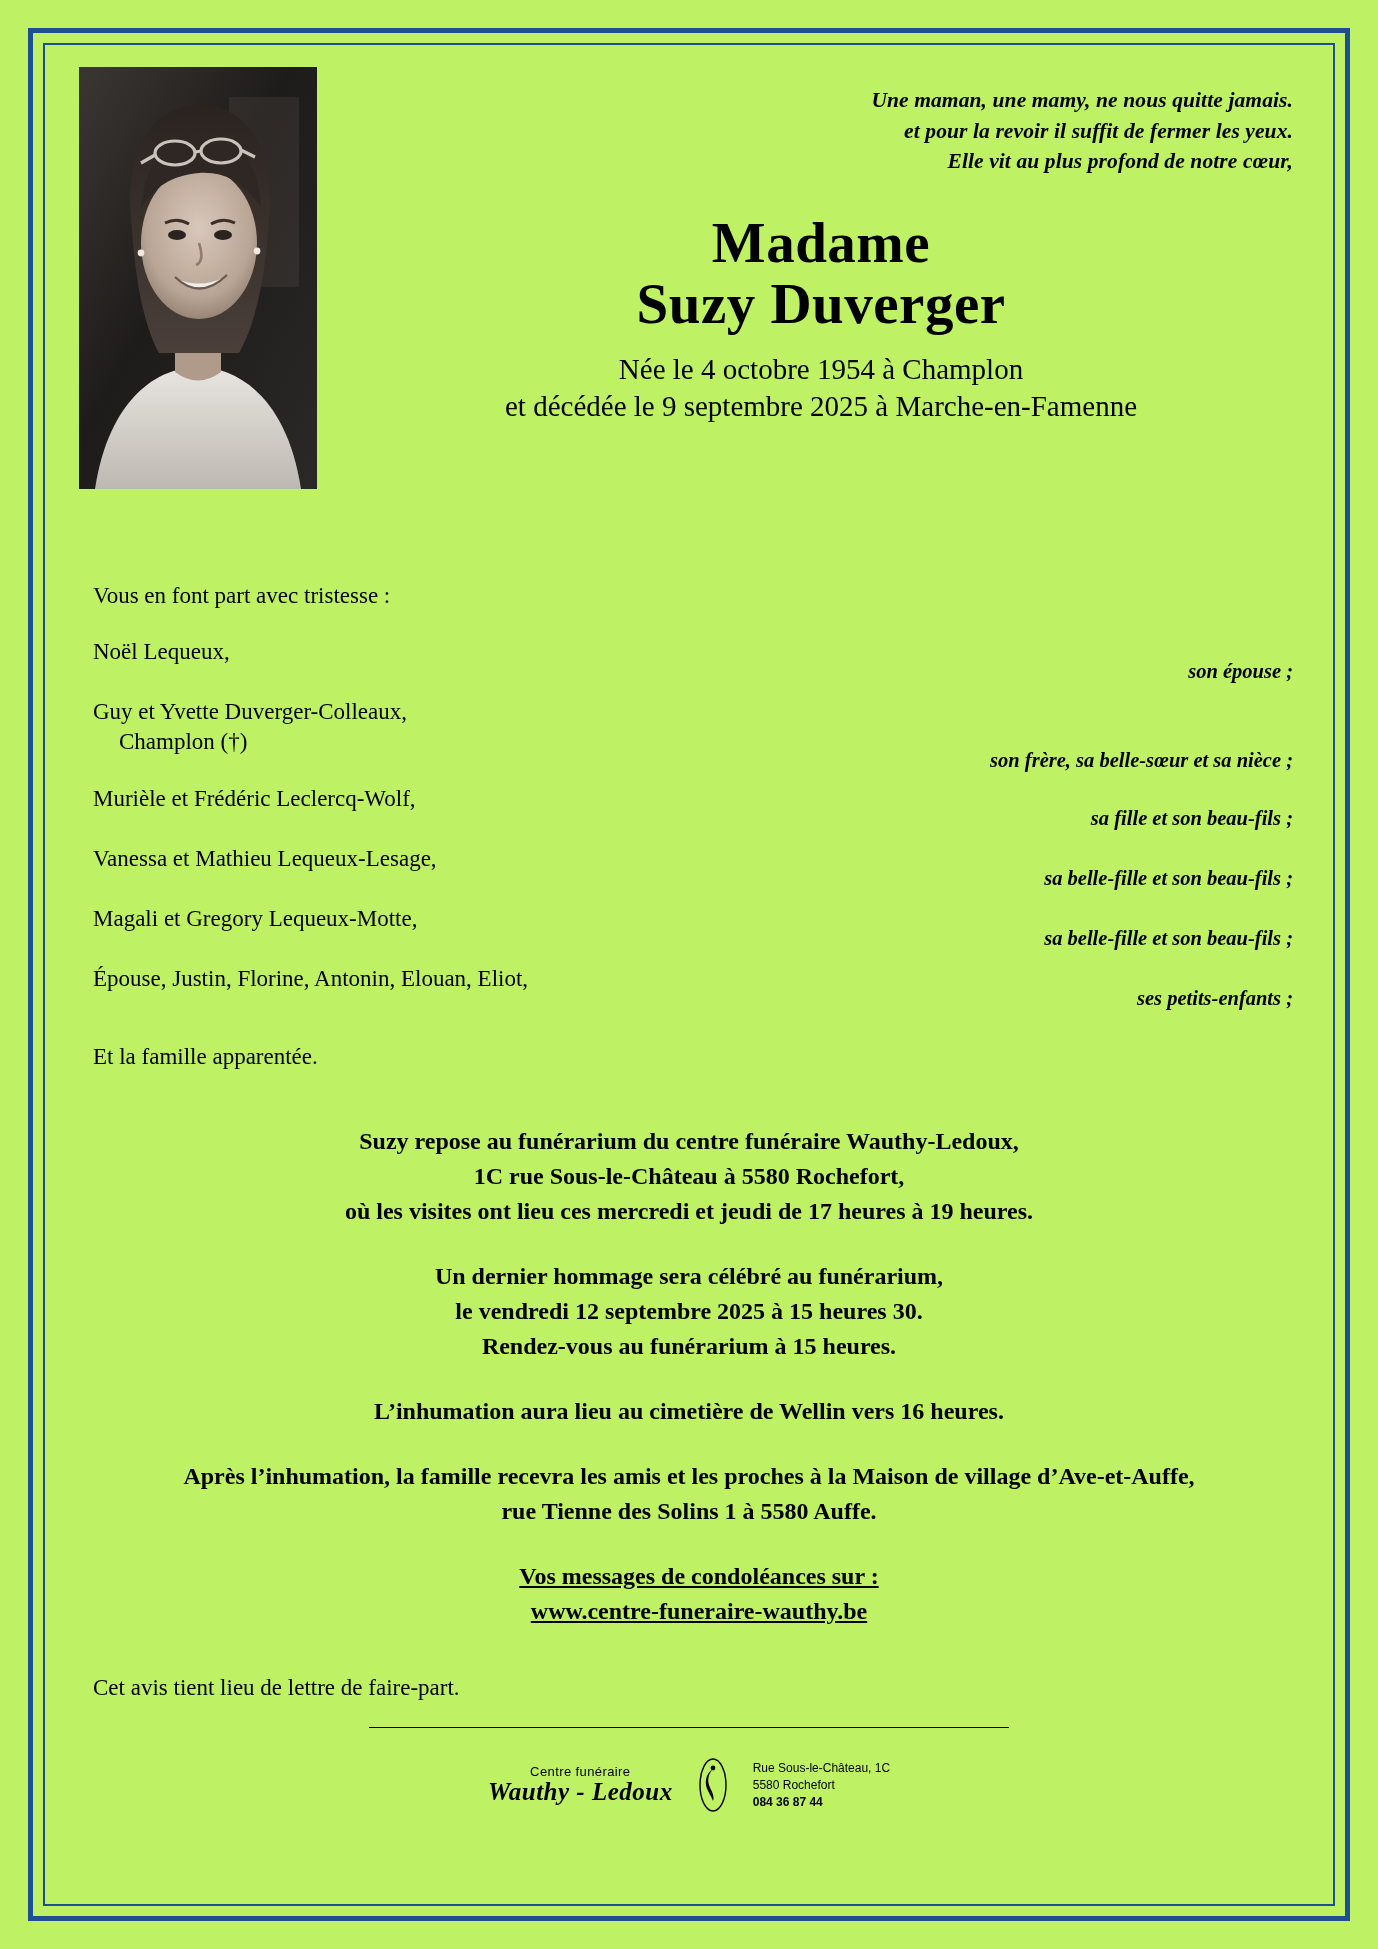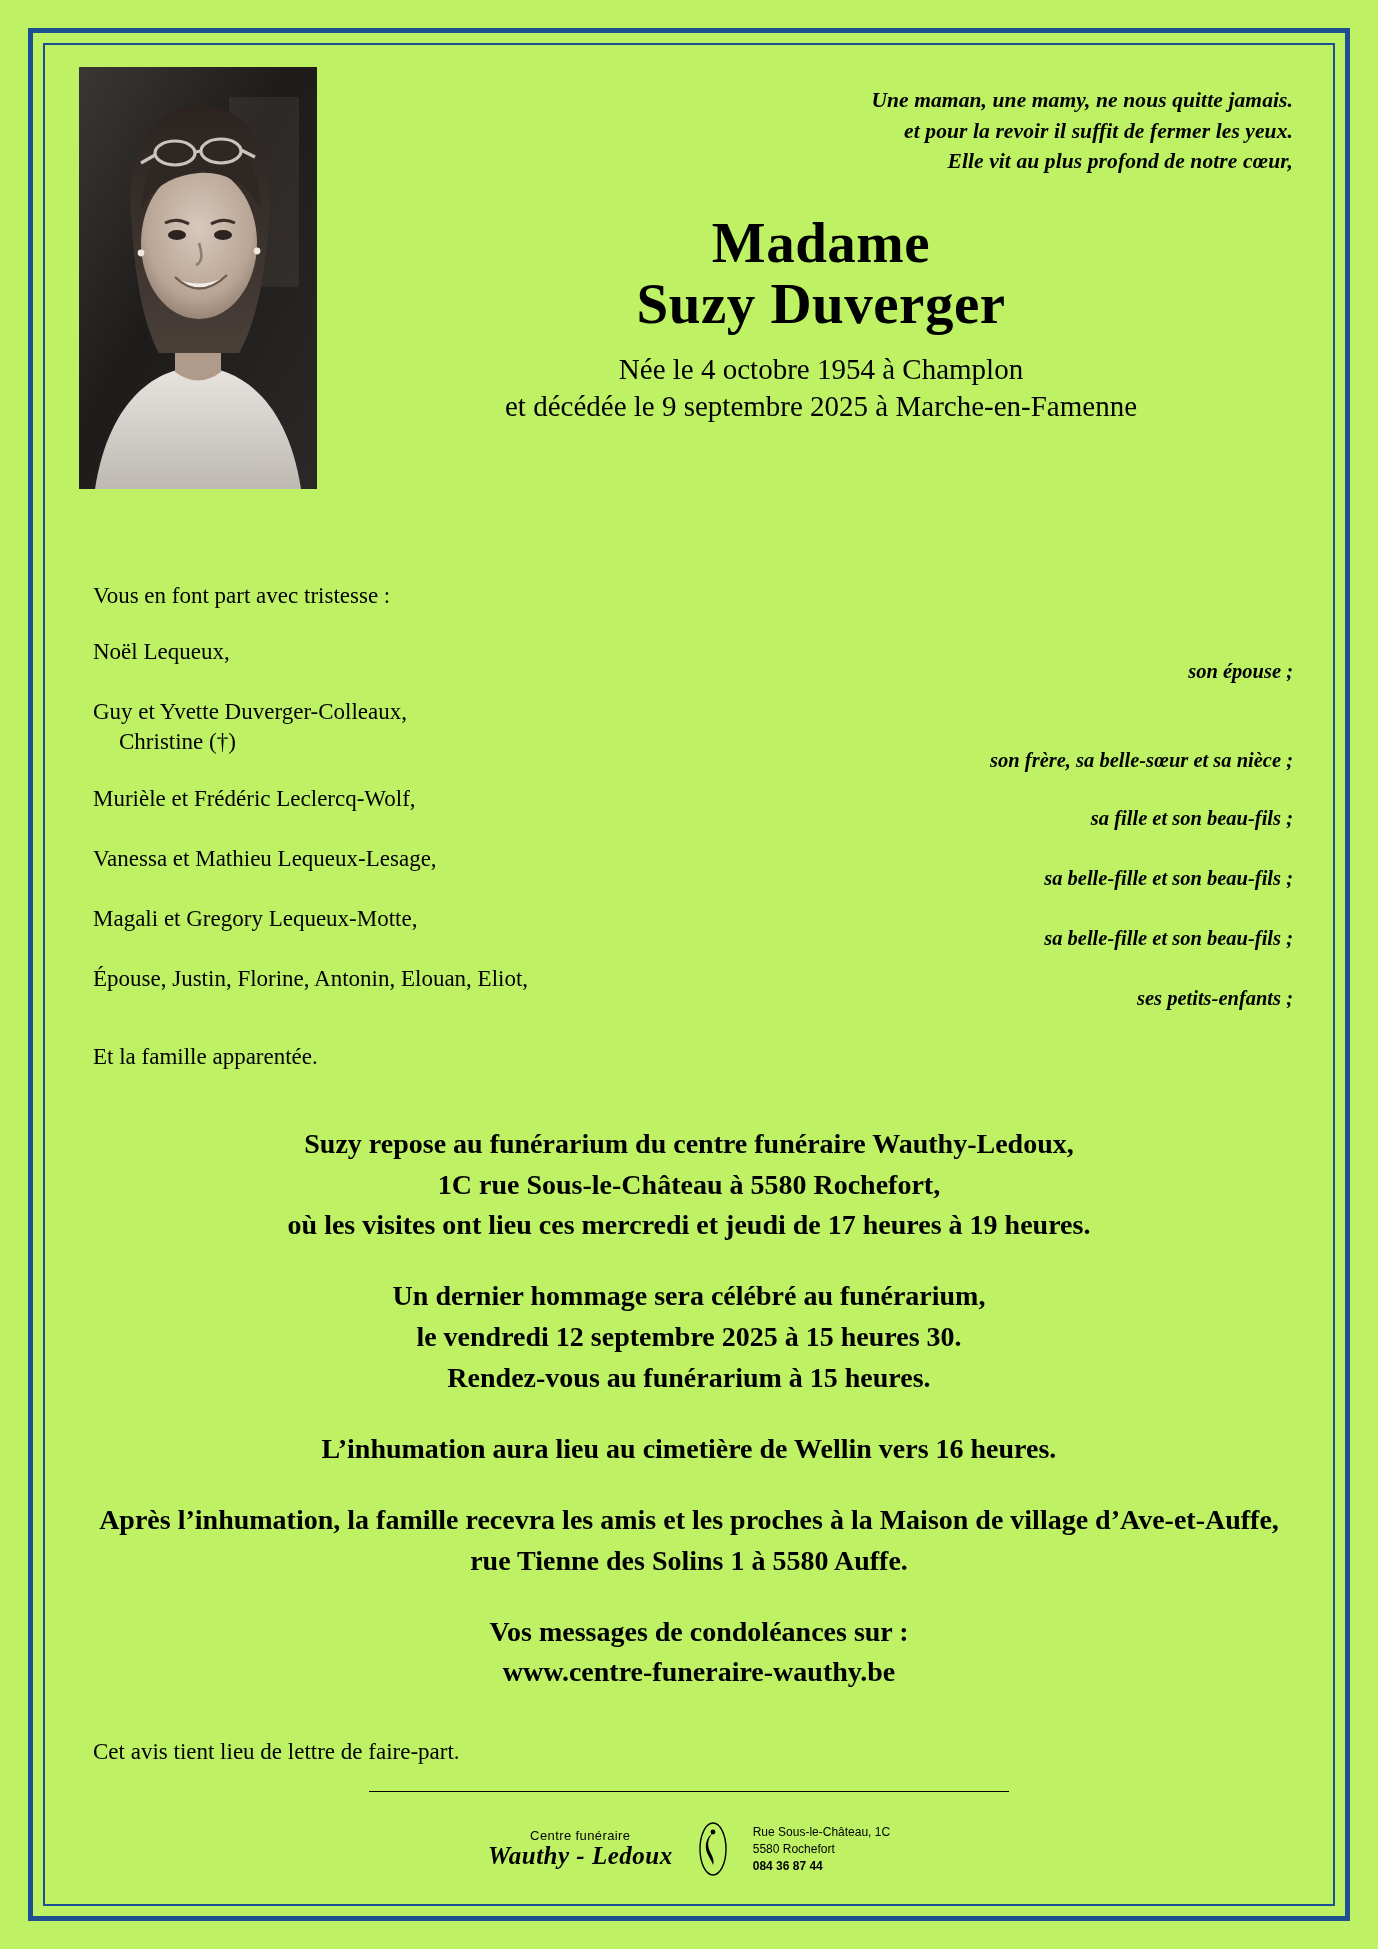--- a/index.html
+++ b/index.html
@@ -132,27 +132,28 @@
   .family-closing {
     font-size: 23px;
     margin-top: 46px;
   }
 
   
   .ceremony {
     margin-top: 54px;
     text-align: center;
     font-weight: bold;
-    font-size: 28px;
+    font-size: 24px;
     line-height: 1.46;
   }
   .ceremony p { margin: 0 0 30px 0; }
   .ceremony p:last-child { margin-bottom: 0; }
   .condolences-title,
   .condolences-url {
+    text-decoration: underline;
     margin-left: 20px;
   }
 
   
   .faire-part {
     font-size: 23px;
     margin-top: 46px;
     padding-left: 14px;
   }
 
@@ -282,21 +283,21 @@
         <div class="family-intro">Vous en font part avec tristesse :</div>
 
         <div class="family-row">
           <div class="family-left">Noël Lequeux,</div>
           <div class="family-right">son épouse ;</div>
         </div>
 
         <div class="family-row">
           <div class="family-left">
             <span>Guy et Yvette Duverger-Colleaux,</span>
-            <span class="indent">Christine (†)</span>
+            <span class="indent">Champlon (†)</span>
           </div>
           <div class="family-right r-offset2">son frère, sa belle-sœur et sa nièce ;</div>
         </div>
 
         <div class="family-row">
           <div class="family-left">Murièle et Frédéric Leclercq-Wolf,</div>
           <div class="family-right">sa fille et son beau-fils ;</div>
         </div>
 
         <div class="family-row">

